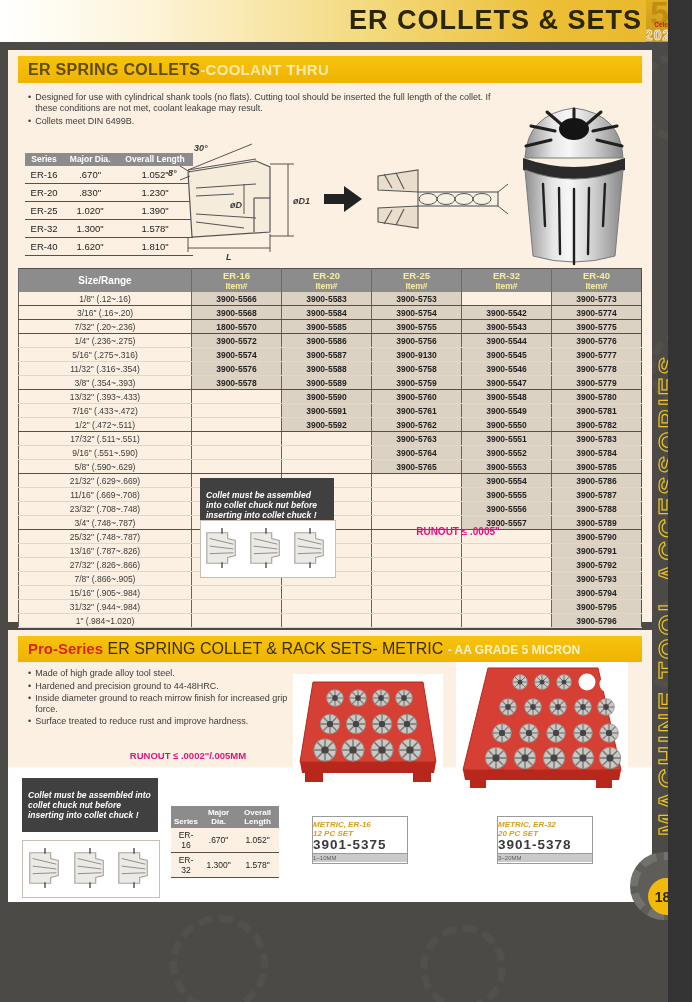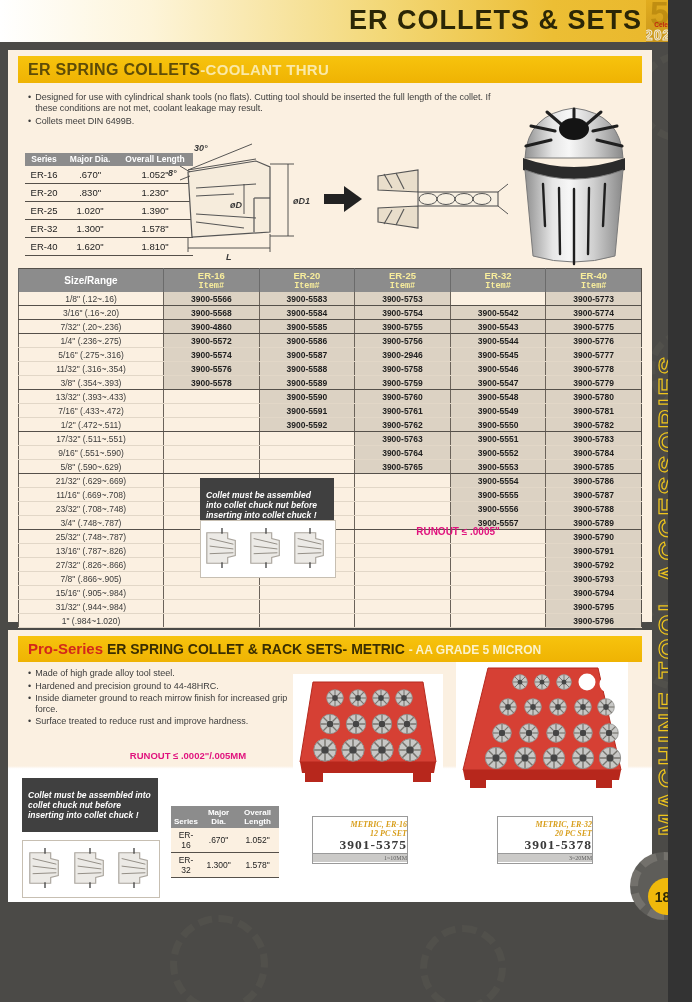--- a/index.html
+++ b/index.html
@@ -25,45 +25,45 @@
   .panel1{position:absolute;left:8px;top:50px;width:644px;height:572px;background:#FBF0E1;z-index:1;}
   .panel2{position:absolute;left:8px;top:630px;width:644px;height:272px;z-index:1;
           background:linear-gradient(180deg,#FBF0E1 0,#FBF0E1 50%,#FFFFFF 51%,#FFFFFF 100%);}
 
   .titlebar{position:absolute;left:10px;width:624px;height:27px;line-height:27px;
             background:linear-gradient(180deg,#F7C30D,#EFB303);padding-left:10px;box-sizing:border-box;
             white-space:nowrap;}
   .t1-main{font-size:16px;font-weight:800;color:#5E4C08;letter-spacing:.3px;}
   .t1-sub{font-size:15px;font-weight:800;color:#FAE9A8;letter-spacing:.3px;}
   .t2-pre{font-size:15px;font-weight:800;color:#D3281A;}
-  .t2-main{font-size:14px;font-weight:700;color:#3A2E02;}
+  .t2-main{font-size:16px;font-weight:400;color:#3A2E02;}
   .t2-sub{font-size:12px;font-weight:800;color:#FBF2CB;}
 
   .bullets{position:absolute;font-size:9px;color:#3C3C3C;line-height:11px;}
   .bullet{display:flex;margin-bottom:2px;}
   .bullet .b-dot::before{content:"\2022";margin-right:4px;}
 
   
   table{border-collapse:collapse;}
   .spec{position:absolute;background:#FBF0E1;}
   .spec th{background:#8C8C8C;color:#FFF;font-size:8.5px;font-weight:700;vertical-align:bottom;
            padding:2px 3px;text-align:center;line-height:9px;}
   .spec td{font-size:9.5px;color:#222;text-align:center;border-bottom:1.6px solid #55504A;
            padding:2px 3px;height:13px;}
   .spec1{left:17px;top:103px;width:168px;}
   .spec2{left:163px;top:176px;width:108px;}
   .spec2 th{font-size:8px;}
   .spec2 td{font-size:8.5px;}
 
   
   .main-table{position:absolute;left:10px;top:218px;width:624px;border:1px solid #55504A;}
-  .main-table th{background:#8C8C8C;border-left:1px solid #6B6B6B;padding:1px 2px;vertical-align:middle;}
+  .main-table th{background:#8C8C8C;border-left:1px solid #6B6B6B;padding:1px 16px;vertical-align:middle;}
   .mt-size-h{color:#FFF;font-size:10px;font-weight:700;width:140px;}
   .mt-h-item .series{color:#F8ED9C;font-size:9.5px;font-weight:700;text-align:center;}
-  .mt-h-item .itemno{color:#F8ED9C;font-size:8.5px;font-weight:700;text-align:center;font-family:Liberation Mono, monospace;}
+  .mt-h-item .itemno{color:#F8ED9C;font-size:8.5px;font-weight:700;text-align:center;}
   .main-table td{height:13px;font-size:8.5px;text-align:center;border-left:1px solid #6B635A;
                  border-bottom:1px solid #E2D7C7;padding:0;}
   .main-table td.size{background:#FBF0E1;color:#3A3A3A;}
   .main-table td.item{font-weight:700;color:#1E1E1E;}
   .main-table td.item:empty{background:#FBF0E1;}
   .main-table td.item:not(:empty){background:#DCD2C3;}
   .main-table tbody tr:nth-of-type(1) td,.main-table tbody tr:nth-of-type(2) td,
   .main-table tbody tr:nth-of-type(3) td,.main-table tbody tr:nth-of-type(7) td,
   .main-table tbody tr:nth-of-type(10) td,.main-table tbody tr:nth-of-type(13) td,
   .main-table tbody tr:nth-of-type(17) td{border-bottom:1px solid #55504A;}
@@ -81,21 +81,21 @@
   .runout2{left:75px;top:120px;width:210px;font-size:9.5px;}
 
   
   .collet-photo{position:absolute;left:495px;top:46px;}
   .diagram{position:absolute;left:148px;top:86px;}
   .rackA{position:absolute;left:285px;top:44px;background:#FFF;}
   .rackB{position:absolute;left:448px;top:32px;background:#FFF;}
 
   
   .prod-box{position:absolute;width:96px;height:48px;background:#FFF;border:1px solid #9A9A9A;
-            text-align:right;box-sizing:border-box;font-family:Liberation Serif, serif;}
+            text-align:left;box-sizing:border-box;}
   .prod1{left:304px;top:186px;}
   .prod2{left:489px;top:186px;}
   .prod-title{font-size:8px;font-weight:700;font-style:italic;color:#D89E1B;margin-top:3px;}
   .prod-sub{font-size:8px;font-weight:700;font-style:italic;color:#D89E1B;}
   .prod-item{font-size:13.5px;font-weight:800;color:#3A3A3A;letter-spacing:1px;line-height:14px;}
   .prod-range{background:#CBCAC8;color:#5E5E5E;font-size:6px;line-height:8px;height:8px;
               margin-top:1px;border-top:1px solid #9A9A9A;}
 
   
   .sidebar-text{position:absolute;left:646px;top:300px;width:46px;height:590px;z-index:2;
@@ -342,39 +342,39 @@
           <tr>
             <td class="size">3/16" (.16~.20)</td>
             <td class="item">3900-5568</td>
             <td class="item">3900-5584</td>
             <td class="item">3900-5754</td>
             <td class="item">3900-5542</td>
             <td class="item">3900-5774</td>
           </tr>
           <tr>
             <td class="size">7/32" (.20~.236)</td>
-            <td class="item">3900-4860</td>
+            <td class="item">1800-5570</td>
             <td class="item">3900-5585</td>
             <td class="item">3900-5755</td>
             <td class="item">3900-5543</td>
             <td class="item">3900-5775</td>
           </tr>
           <tr>
             <td class="size">1/4" (.236~.275)</td>
             <td class="item">3900-5572</td>
             <td class="item">3900-5586</td>
             <td class="item">3900-5756</td>
             <td class="item">3900-5544</td>
             <td class="item">3900-5776</td>
           </tr>
           <tr>
             <td class="size">5/16" (.275~.316)</td>
             <td class="item">3900-5574</td>
             <td class="item">3900-5587</td>
-            <td class="item">3900-2946</td>
+            <td class="item">3900-9130</td>
             <td class="item">3900-5545</td>
             <td class="item">3900-5777</td>
           </tr>
           <tr>
             <td class="size">11/32" (.316~.354)</td>
             <td class="item">3900-5576</td>
             <td class="item">3900-5588</td>
             <td class="item">3900-5758</td>
             <td class="item">3900-5546</td>
             <td class="item">3900-5778</td>

